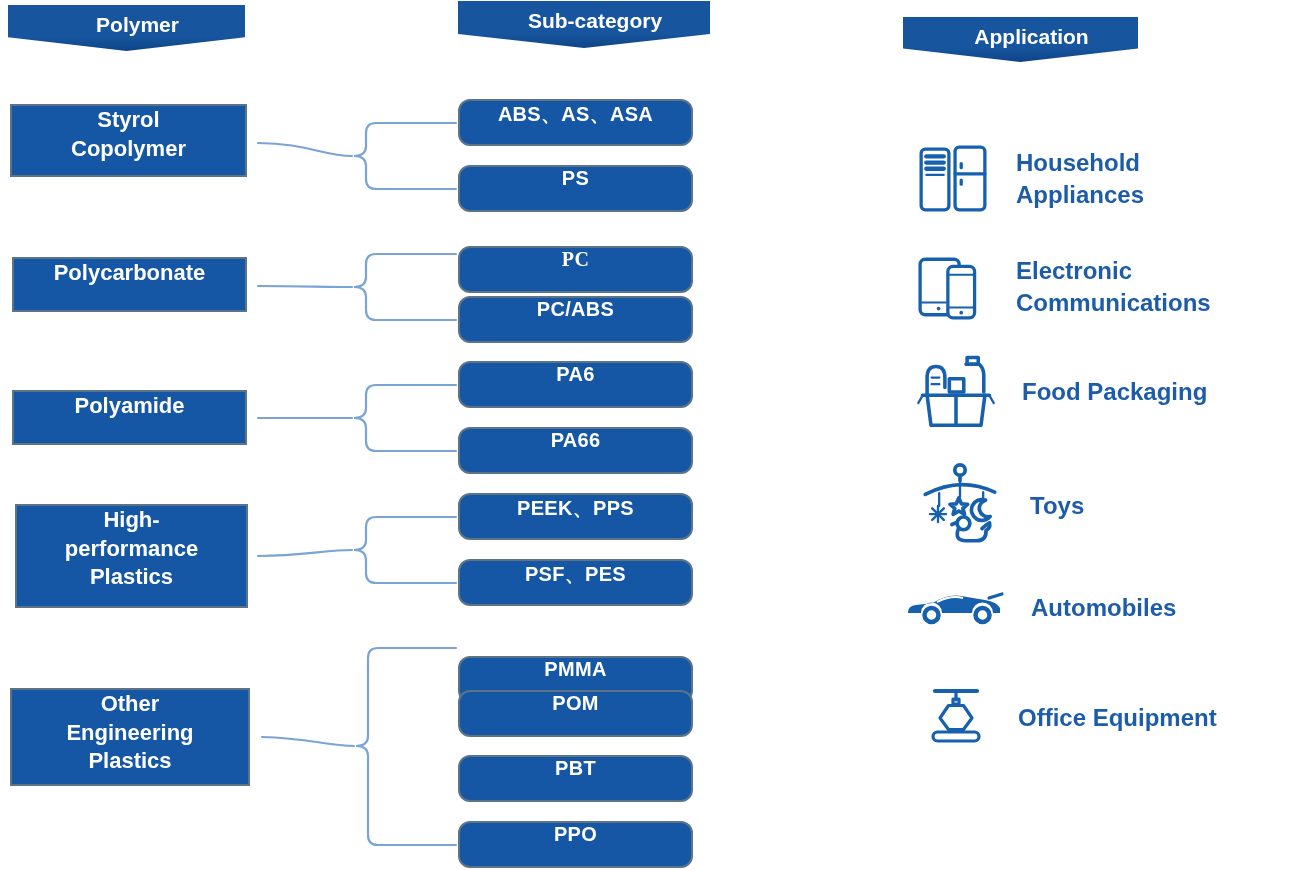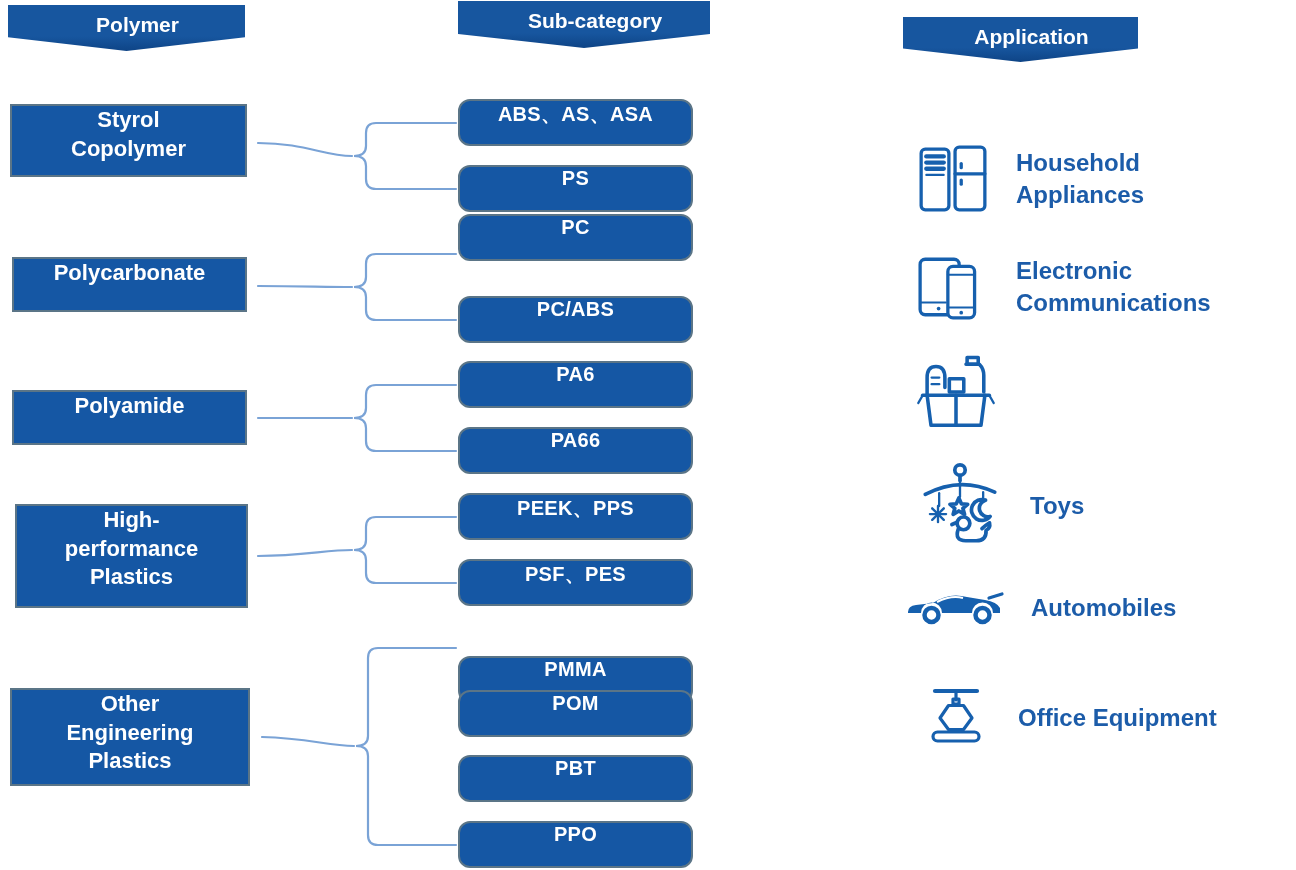--- a/index.html
+++ b/index.html
@@ -97,21 +97,21 @@
 Engineering
 Plastics</span>
   </div>
 
   <div class="sub-box" style="top:99px;">
       <span>ABS、AS、ASA</span>
     </div>
   <div class="sub-box" style="top:165px;">
       <span>PS</span>
     </div>
-  <div class="sub-box" style="top:214px;">
+  <div class="sub-box" style="top:246px;font-family:Liberation Serif, serif;">
       <span>PC</span>
     </div>
   <div class="sub-box" style="top:296px;">
       <span>PC/ABS</span>
     </div>
   <div class="sub-box" style="top:361px;">
       <span>PA6</span>
     </div>
   <div class="sub-box" style="top:427px;">
       <span>PA66</span>
@@ -178,20 +178,21 @@
         <rect class="ln" x="46" y="5" width="10" height="6"></rect>
         <path class="ln" d="M45 11 H57 Q61 15 61 21 V36"></path>
         <rect class="ln" x="30" y="24" width="13" height="12"></rect>
         <path class="ln" d="M6 39 H66"></path>
         <path class="ln" d="M10 39 L13.5 66 H58.5 L62 39"></path>
         <line class="ln" x1="36" y1="39" x2="36" y2="66"></line>
         <path class="ln-thin" d="M6 39 L2 46"></path>
         <path class="ln-thin" d="M66 39 L70 46"></path>
       </svg>
     </span>
+    <span class="app-label">Food Packaging</span>
   </div>
 
   <div class="app-row" style="left:916px;top:462px;">
     <span class="app-icon">
       <svg width="88" height="88" viewBox="0 0 76 76">
         <circle class="ln" cx="38" cy="7" r="4.5"></circle>
         <line class="ln" x1="38" y1="11.5" x2="38" y2="16"></line>
         <path class="ln" d="M8 28 Q38 12 68 26"></path>
         <line class="ln-thin" x1="20" y1="27" x2="20" y2="38"></line>
         <line class="ln-thin" x1="38" y1="16" x2="38" y2="30"></line>

